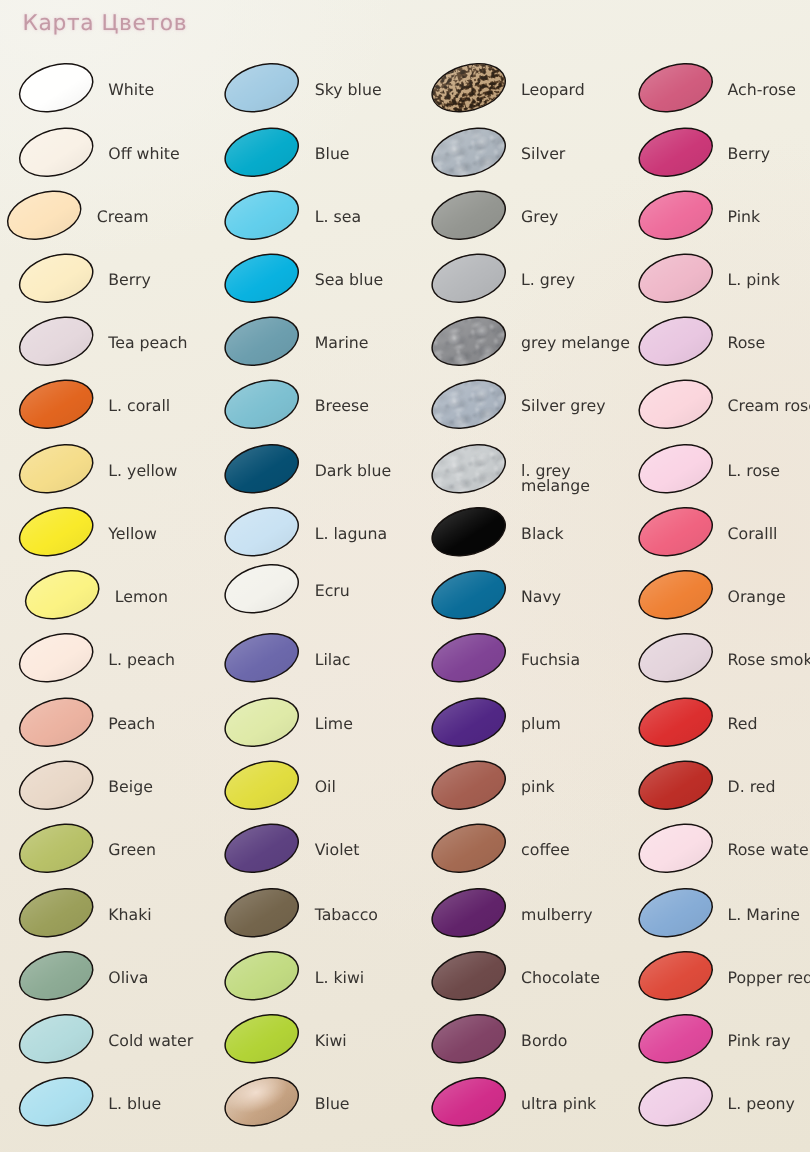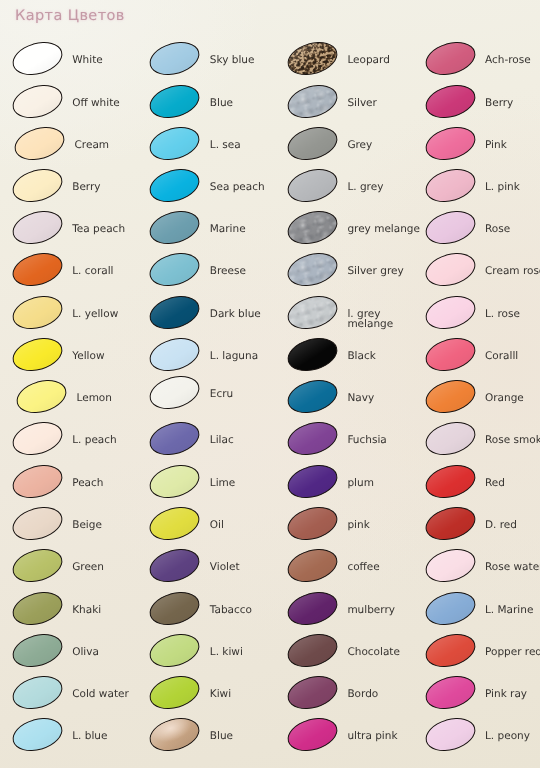--- a/index.html
+++ b/index.html
@@ -52,21 +52,21 @@
 
 <div id="title">Карта Цветов</div>
 <div class="sw" style="left:11.7px;top:43.2px">
 <div class="el" style="background-color: rgb(255, 255, 254);"></div>
 <div class="lb">White</div>
 </div>
 <div class="sw" style="left:11.7px;top:85.5px">
 <div class="el" style="background-color: rgb(249, 241, 230);"></div>
 <div class="lb">Off white</div>
 </div>
-<div class="sw" style="left:14px;top:127.7px">
+<div class="sw" style="left:4px;top:127.7px">
 <div class="el" style="background-color: rgb(253, 227, 187);"></div>
 <div class="lb">Cream</div>
 </div>
 <div class="sw" style="left:11.7px;top:169.9px">
 <div class="el" style="background-color: rgb(252, 237, 195);"></div>
 <div class="lb">Berry</div>
 </div>
 <div class="sw" style="left:11.7px;top:212.2px">
 <div class="el" style="background-color: rgb(229, 216, 221);"></div>
 <div class="lb">Tea peach</div>
@@ -126,21 +126,21 @@
 <div class="sw" style="left:149.3px;top:85.5px">
 <div class="el" style="background-color: rgb(6, 171, 203);"></div>
 <div class="lb">Blue</div>
 </div>
 <div class="sw" style="left:149.3px;top:127.7px">
 <div class="el" style="background-color: rgb(98, 207, 236);"></div>
 <div class="lb">L. sea</div>
 </div>
 <div class="sw" style="left:149.3px;top:169.9px">
 <div class="el" style="background-color: rgb(9, 178, 224);"></div>
-<div class="lb">Sea peach</div>
+<div class="lb">Sea blue</div>
 </div>
 <div class="sw" style="left:149.3px;top:212.2px">
 <div class="el" style="background-color: rgb(108, 158, 174);"></div>
 <div class="lb">Marine</div>
 </div>
 <div class="sw" style="left:149.3px;top:254.4px">
 <div class="el" style="background-color: rgb(125, 192, 209);"></div>
 <div class="lb">Breese</div>
 </div>
 <div class="sw" style="left:149.3px;top:296.7px">

